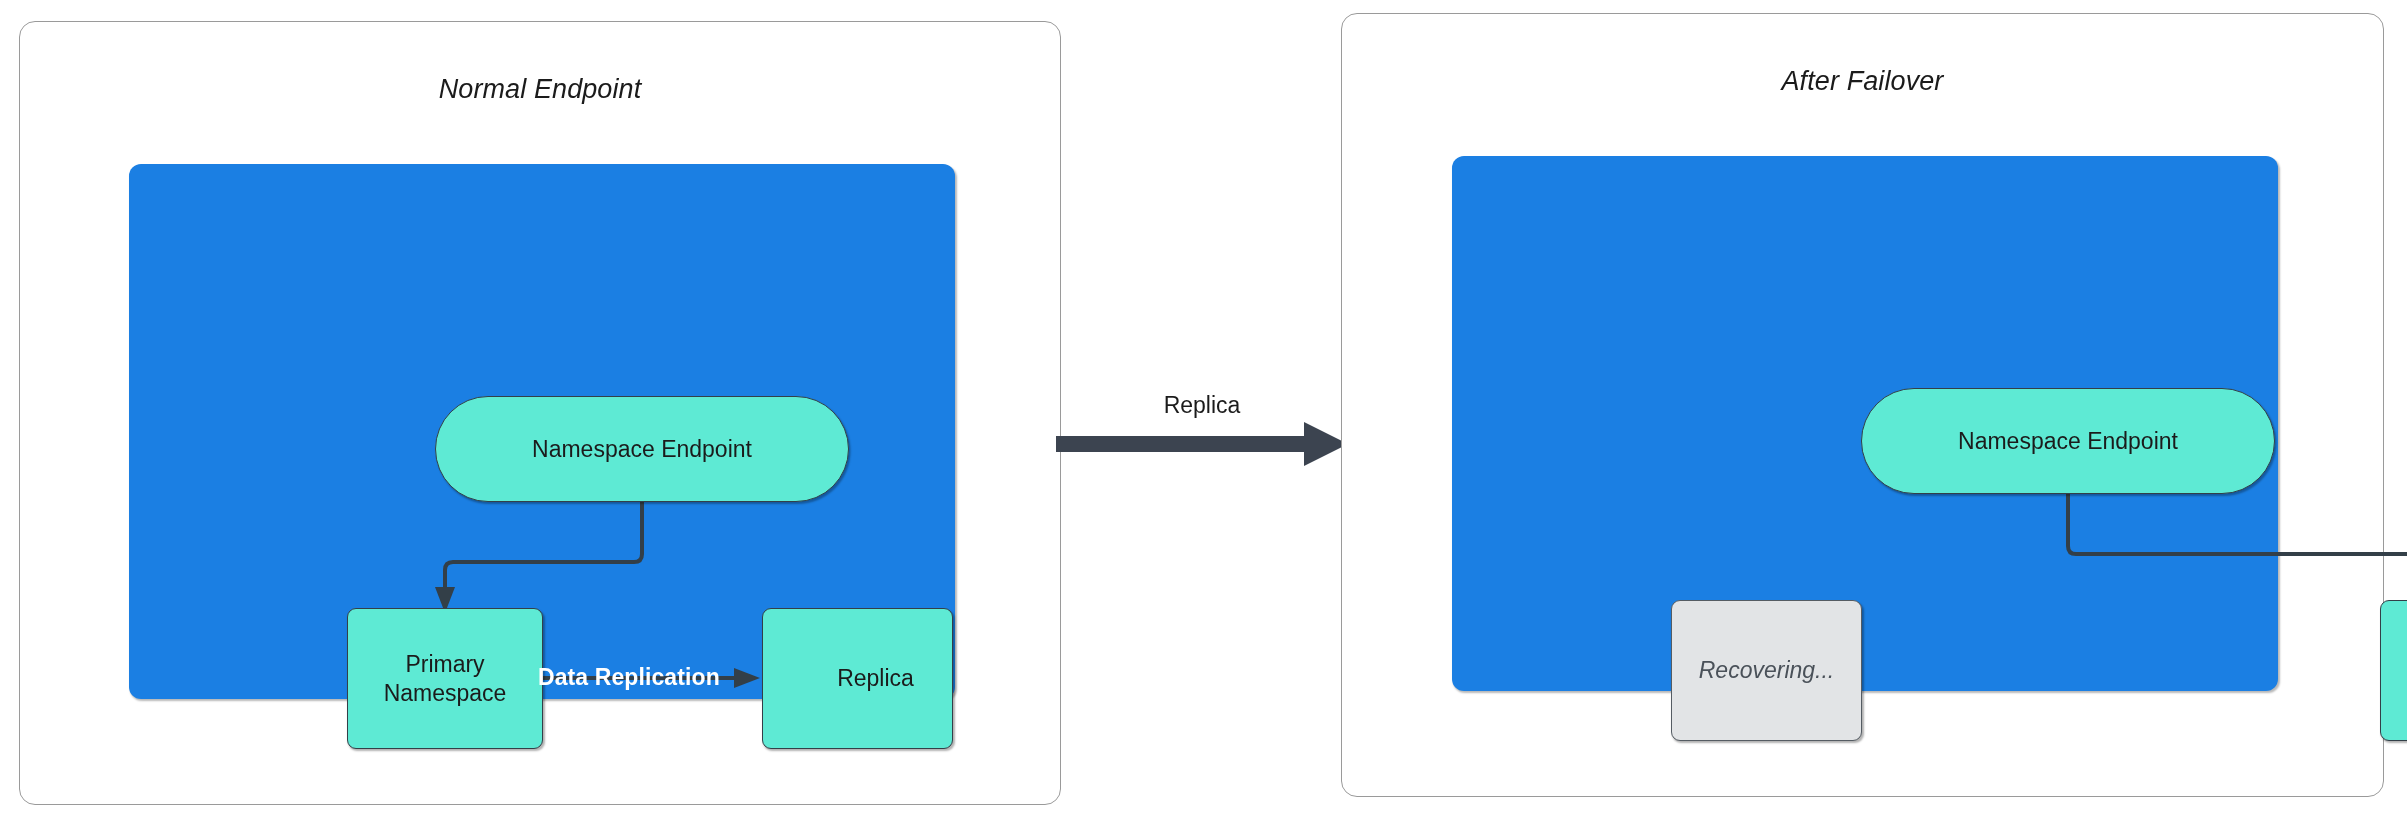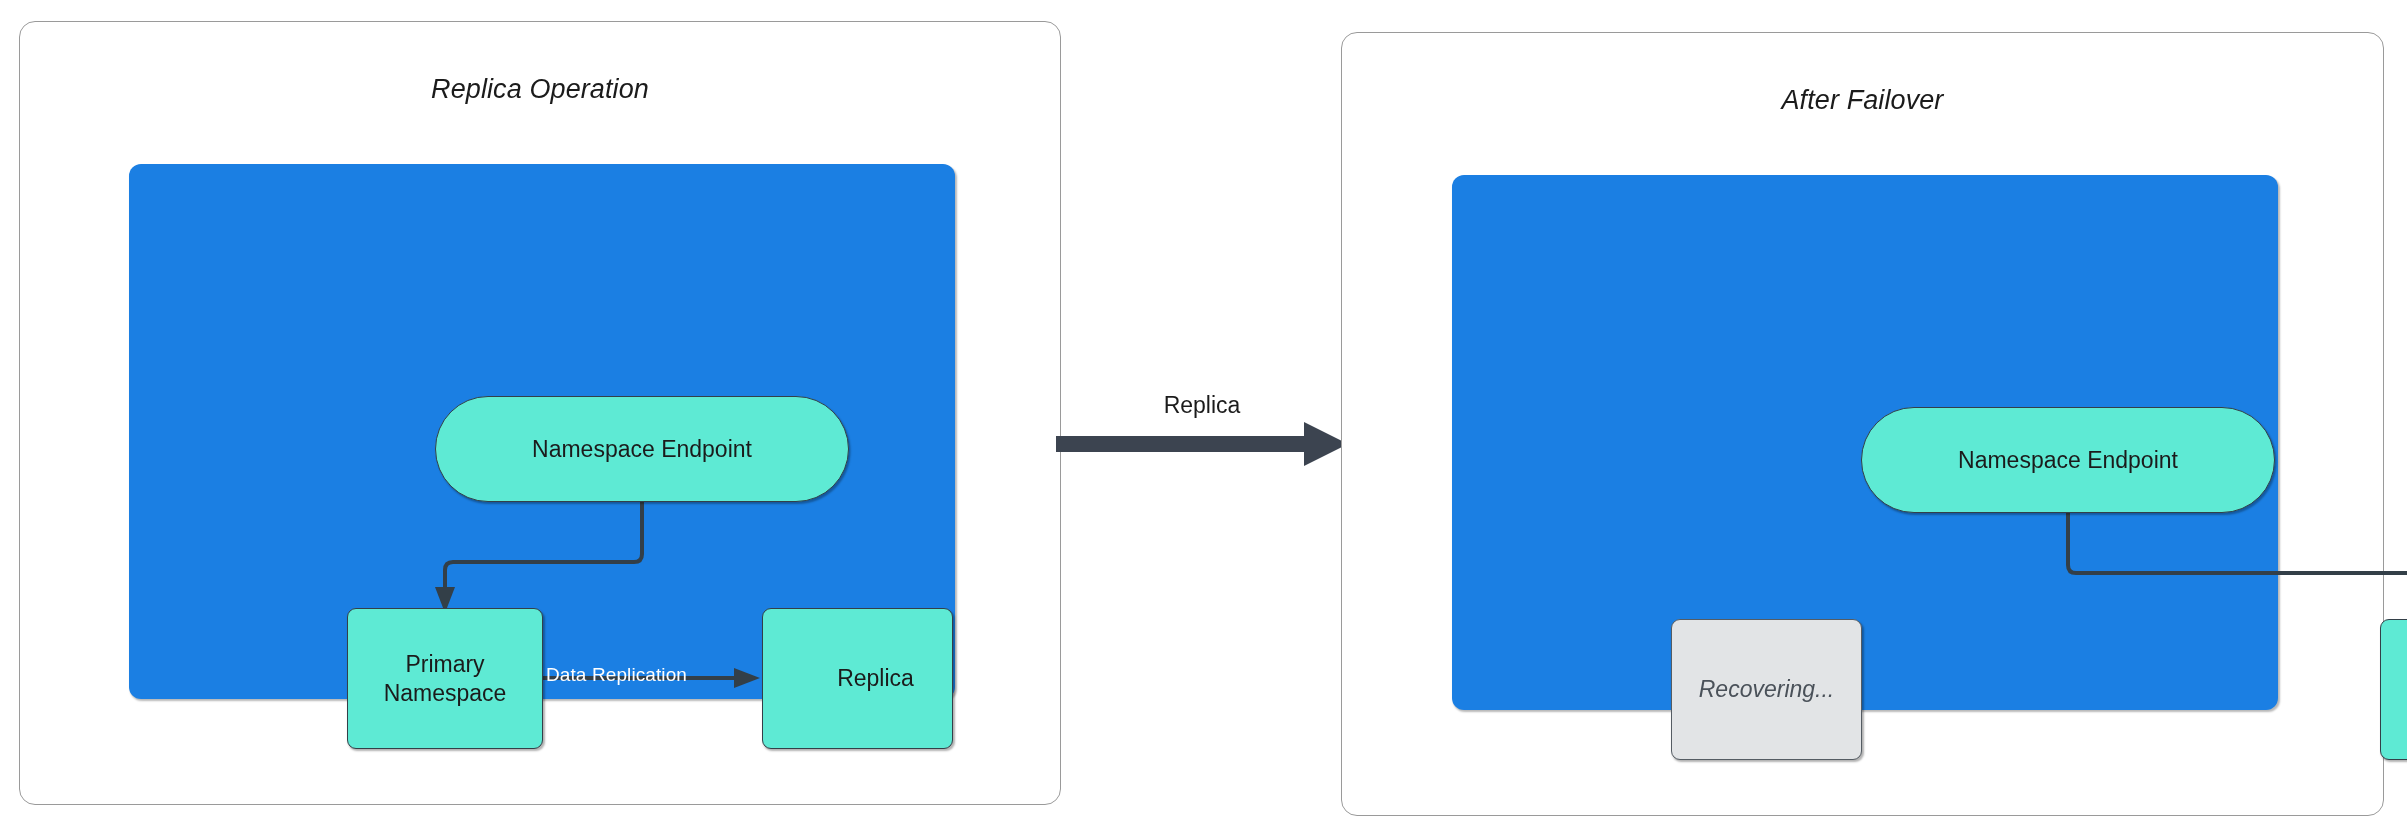--- a/index.html
+++ b/index.html
@@ -7,21 +7,21 @@
   .stage{position:relative;width:2407px;height:828px;}
 
   .panel{
     position:absolute;
     background:#ffffff;
     border:1.6px solid #9a9a9a;
     border-radius:16px;
     box-sizing:border-box;
   }
   #panel-left{left:19px;top:21px;width:1042px;height:784px;}
-  #panel-right{left:1341px;top:32px;width:1043px;height:784px;}
+  #panel-right{left:1341px;top:13px;width:1043px;height:784px;}
 
   .panel-title{
     position:absolute;
     top:52px;left:0;width:100%;
     text-align:center;
     font-style:italic;
     font-size:27px;
     color:#1b1b1b;
     font-family:"Liberation Sans",sans-serif;
     letter-spacing:0.1px;
@@ -70,43 +70,42 @@
   #recovering-right{left:219px;top:444px;width:191px;height:141px;}
   #replica-right{left:928px;top:444px;width:191px;height:141px;}
 
   .edge-svg{position:absolute;left:0;top:0;width:100%;height:100%;overflow:visible;pointer-events:none;}
   .edge-path{fill:none;stroke:#333f48;stroke-width:4;stroke-linecap:butt;stroke-linejoin:round;}
   .edge-head{fill:#333f48;}
 
   .repl-label{
     position:absolute;
     color:#ffffff;
-    font-weight:normal;
-    font-size:19px;
+    font-weight:bold;
+    font-size:23px;
     white-space:nowrap;
     letter-spacing:0.1px;
-    margin-left:8px;
   }
   #repl-label-left{left:409px;top:500px;}
 
   
   #failover-arrow{position:absolute;left:1056px;top:418px;width:292px;height:52px;}
   #failover-label{
     position:absolute;left:1056px;top:392px;width:292px;
     text-align:center;font-size:23px;color:#1b1b1b;white-space:nowrap;
   }
 </style>
 </head>
 <body>
 
 <div class="stage">
 
   <div class="panel" id="panel-left">
 
-    <div class="panel-title">Replica Operation</div>
+    <div class="panel-title">Normal Endpoint</div>
 
     <div class="bluebox" id="bluebox-left">
 
       <svg class="edge-svg" viewBox="0 0 826 535" preserveAspectRatio="none">
 
         <path class="edge-path" d="M 513 338 L 513 390 Q 513 398 505 398 L 324 398 Q 316 398 316 406 L 316 428"></path>
         <polygon class="edge-head" points="316,449 306,423 326,423"></polygon>
 
         <path class="edge-path" d="M 414 514 L 611 514"></path>
         <polygon class="edge-head" points="631,514 605,504 605,524"></polygon>

